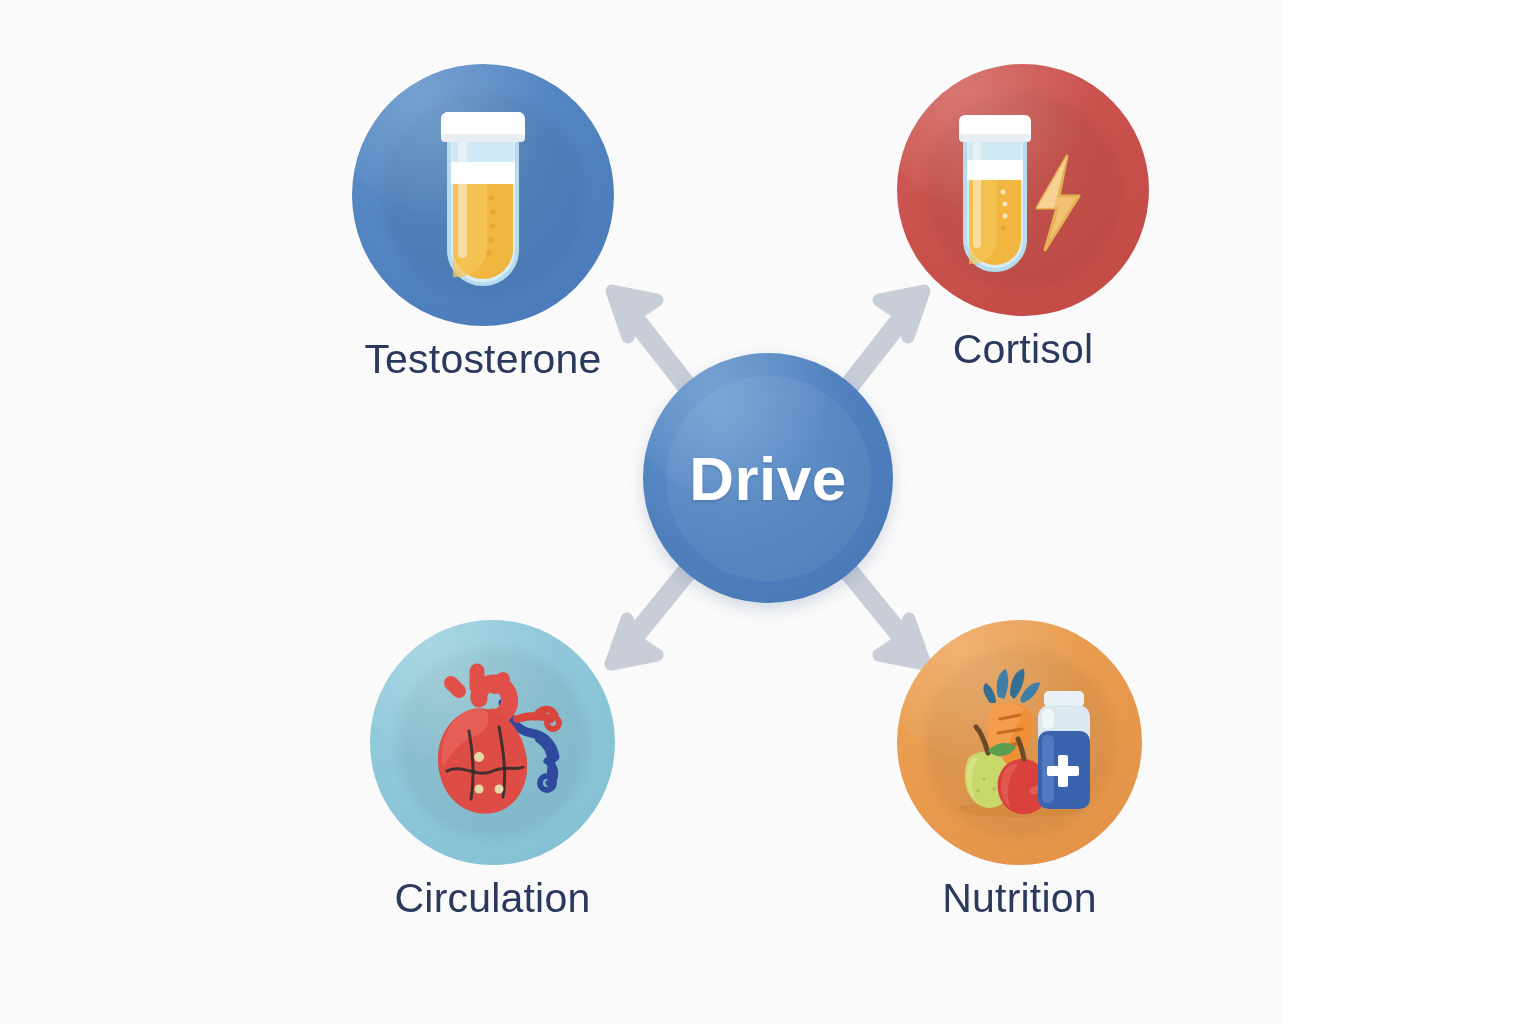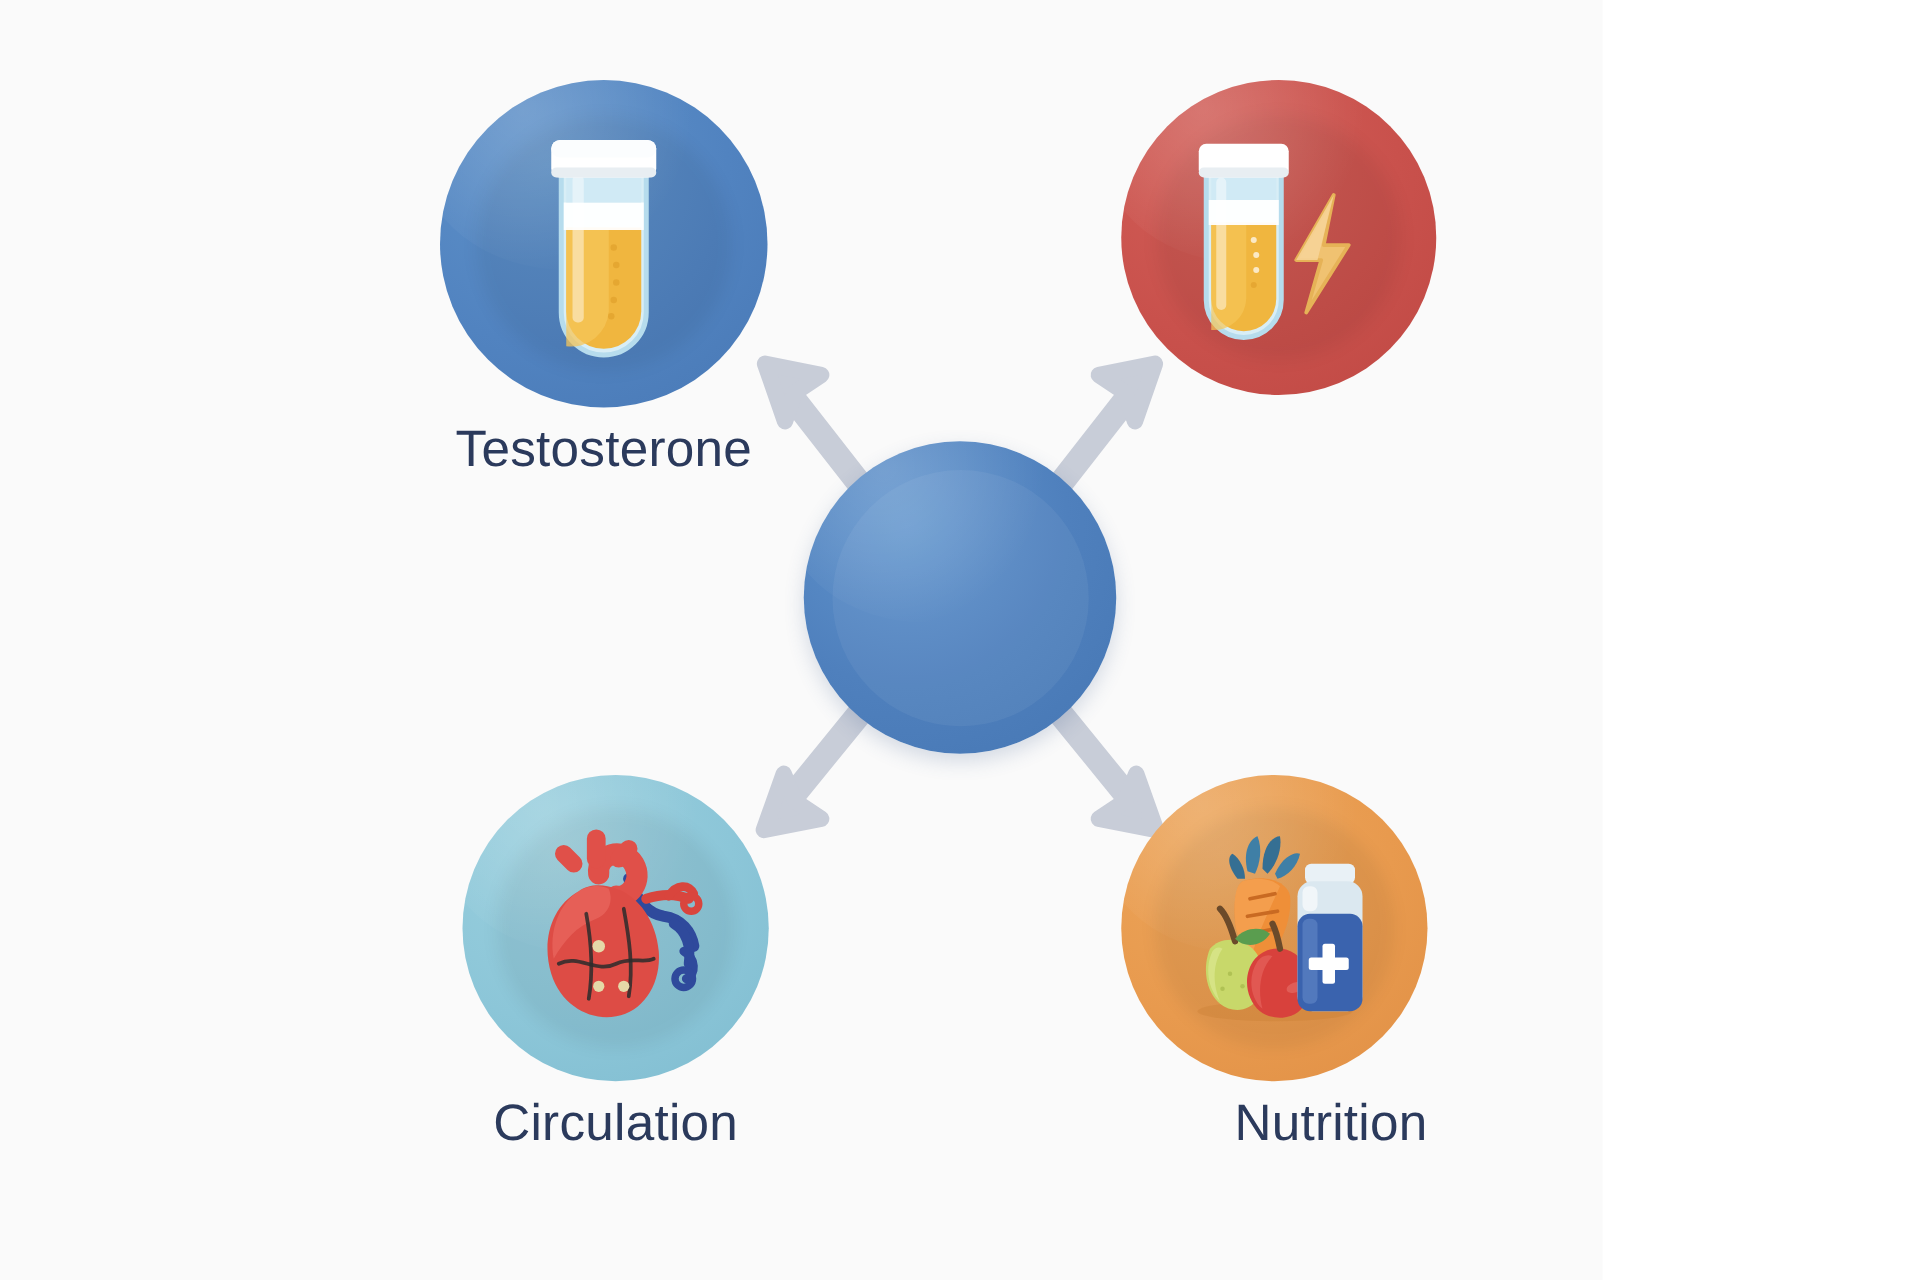--- a/index.html
+++ b/index.html
@@ -92,21 +92,21 @@
     font-size: 62px;
     font-weight: bold;
     letter-spacing: 0.5px;
     z-index: 3;
     text-shadow: 0 2px 3px rgba(40,70,115,0.25);
   }
   
   #node-testosterone { left: 352px; top: 64px; }
   #node-cortisol     { left: 897px; top: 64px; }
   #node-circulation  { left: 370px; top: 620px; }
-  #node-nutrition    { left: 897px; top: 620px; align-items: flex-end; }
+  #node-nutrition    { left: 897px; top: 620px; }
 
   #circle-testosterone {
     width: 262px; height: 262px;
     background: radial-gradient(circle at 33% 26%, #5f92c9 0%, #5183c0 55%, #4878b5 100%);
   }
   #circle-cortisol {
     width: 252px; height: 252px;
     background: radial-gradient(circle at 33% 26%, #d25f58 0%, #c9514c 55%, #bf4843 100%);
   }
   #circle-circulation {
@@ -207,20 +207,21 @@
         <circle cx="72" cy="116" r="2.4" fill="#ffffff" opacity="0.7"></circle>
         <circle cx="70" cy="128" r="2.4" fill="#e3a42f" opacity="0.8"></circle>
 
         <rect x="26" y="15" width="72" height="27" rx="6" fill="#ffffff"></rect>
         <rect x="26" y="34" width="72" height="8" rx="4" fill="#e8eef2"></rect>
 
         <path d="M134 56 L104 108 L124 108 L112 150 L146 96 L126 96 Z" fill="#f0c271" stroke="#e6b257" stroke-width="3" stroke-linejoin="round"></path>
         <path d="M134 56 L104 108 L121 108 Z" fill="#f7d59a" opacity="0.85"></path>
       </svg>
     </div>
+    <div class="node-label" style="color: rgb(43, 58, 92);">Cortisol</div>
   </div>
 
   <div class="node" id="node-circulation">
     <div class="node-circle" id="circle-circulation">
       <div class="inner-shade"></div>
       <div class="gloss"></div>
       <svg class="icon-svg" width="172" height="172" viewBox="0 0 172 172">
 
         <path d="M96 46 C104 66 112 74 124 76 C138 78 146 88 148 100" fill="none" stroke="#2f4a9c" stroke-width="9" stroke-linecap="round"></path>
         <path d="M132 82 C142 88 146 100 144 114" fill="none" stroke="#2f4a9c" stroke-width="8" stroke-linecap="round"></path>
@@ -294,16 +295,17 @@
         <rect x="115" y="111" width="32" height="10" rx="2" fill="#ffffff"></rect>
       </svg>
     </div>
     <div class="node-label" style="color: rgb(43, 58, 92);">Nutrition</div>
   </div>
 
   <div class="node" id="center-node">
     <div class="node-circle" id="center-circle">
       <div class="hub-ring"></div>
       <div class="gloss"></div>
+      <span id="center-label">Drive</span>
     </div>
   </div>
 
 </div>
 
 </body></html>

